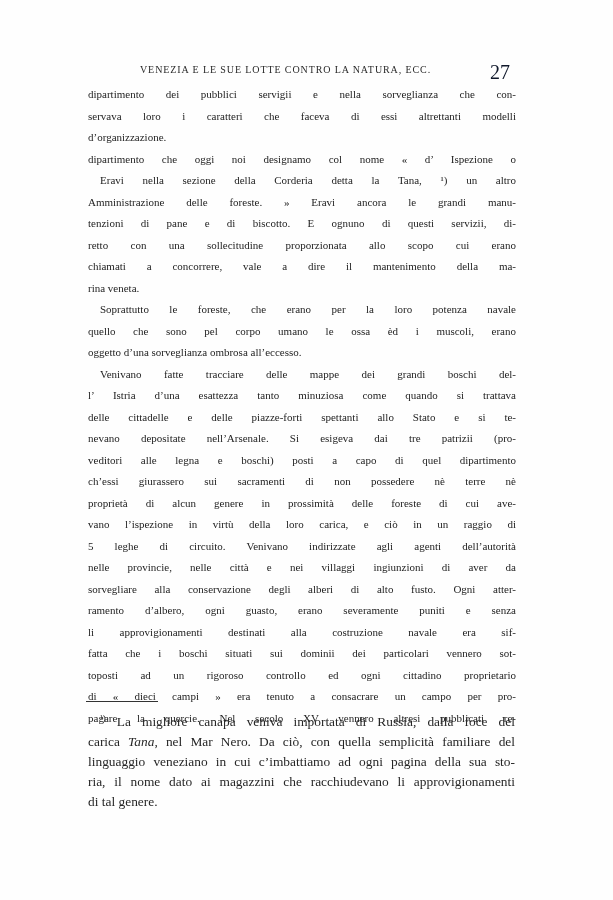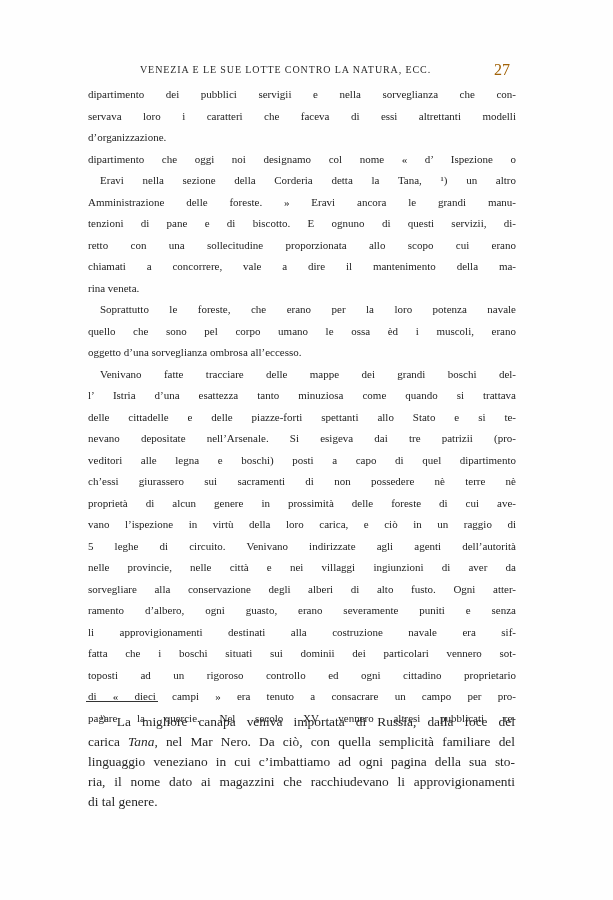--- a/index.html
+++ b/index.html
@@ -36,22 +36,22 @@
       letter-spacing: 0.9px;
       font-variant: small-caps;
       text-transform: uppercase;
       color: #2a2a2a;
       white-space: nowrap;
     }
     .page-number {
       position: absolute;
       right: 0;
       top: -1px;
-      font-size: 16px;
-      color: #a16207;
+      font-size: 20px;
+      color: #0f172a;
     }
     .body-text {
       position: absolute;
       left: 88px;
       top: 84px;
       width: 428px;
       font-size: 11px;
       line-height: 21.5px;
       color: #232323;
     }

